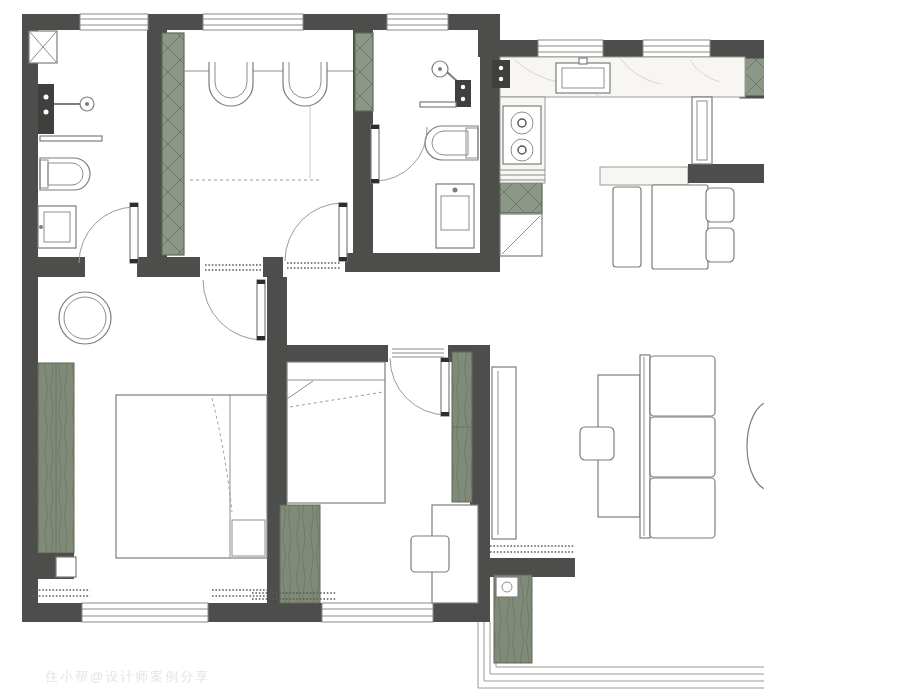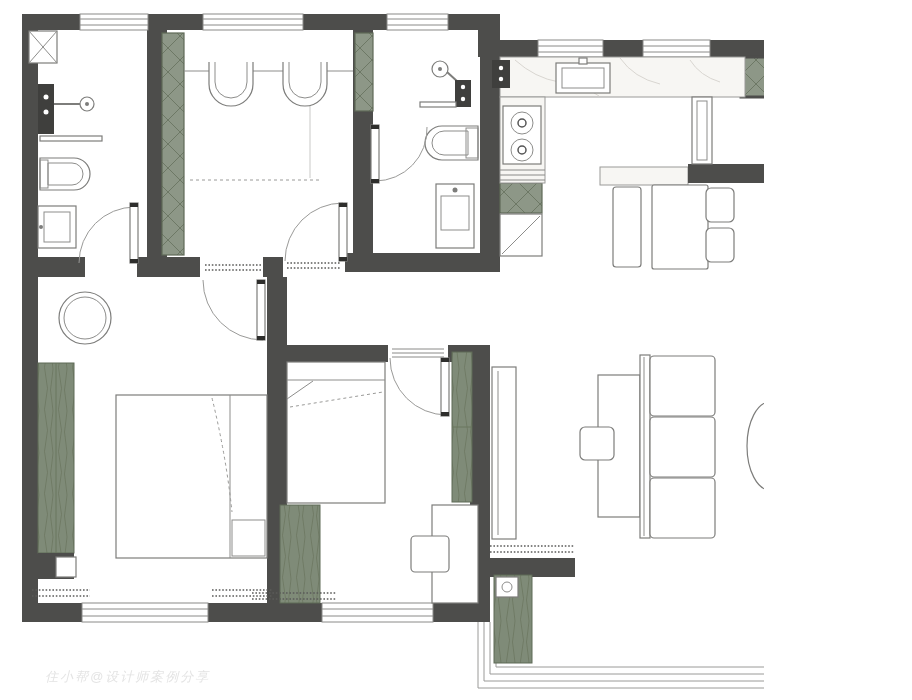--- a/index.html
+++ b/index.html
@@ -1,17 +1,17 @@
 <!DOCTYPE html>
 <html><head>
 <meta charset="utf-8">
 <style>
   html,body{margin:0;padding:0;background:#ffffff;}
   .stage{position:relative;width:764px;height:700px;background:#fef9c3;overflow:hidden;
-         font-family:"Liberation Sans", sans-serif;font-style:italic;}
+         font-family:"Liberation Sans", sans-serif;}
   svg{position:absolute;left:0;top:0;}
   .wall{fill:#4d4d4b;}
   .win{fill:#ffffff;stroke:#8a8a88;stroke-width:1;}
   .winline{stroke:#8a8a88;stroke-width:1;}
   .furn{fill:#ffffff;stroke:#7d7d7b;stroke-width:1.2;}
   .furn2{fill:none;stroke:#8d8d8b;stroke-width:1;}
   .marble{fill:#f7f6f3;stroke:#9a9a98;stroke-width:1;}
   .vein{fill:none;stroke:#d9d6d1;stroke-width:1;}
   .greenbox{stroke:#5f6a57;stroke-width:1.2;}
   .dark{fill:#3f3f3d;}

